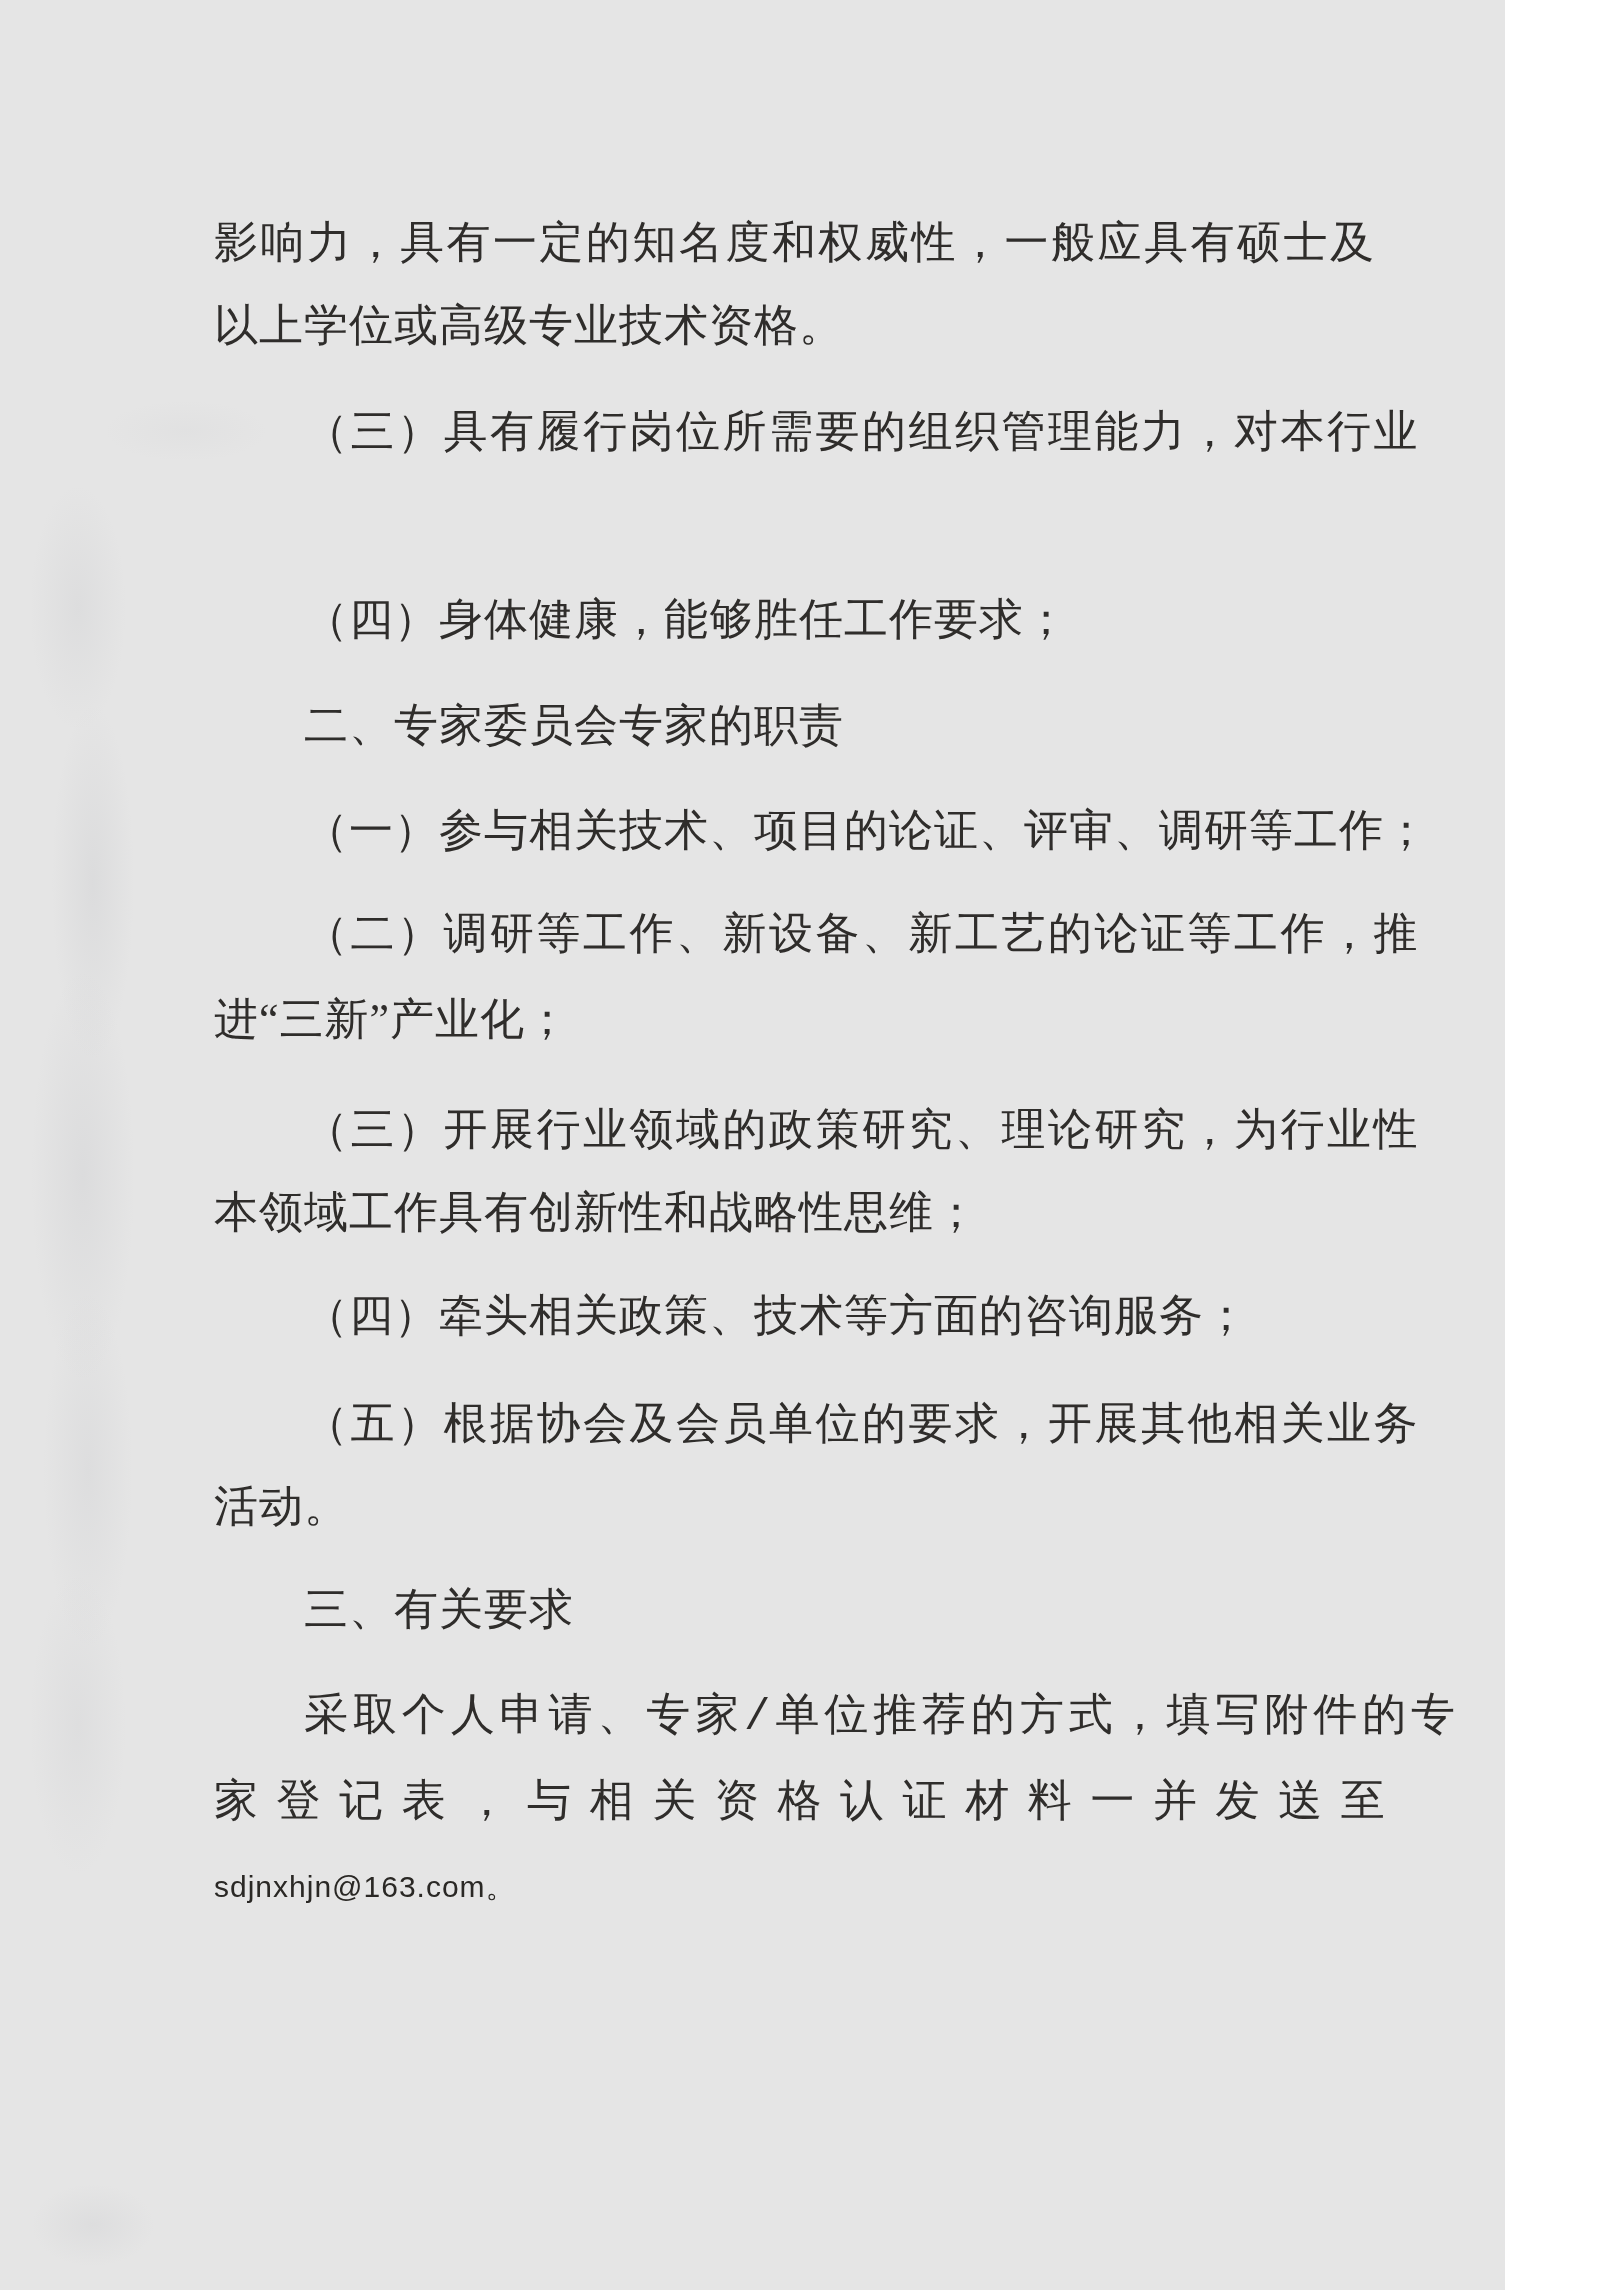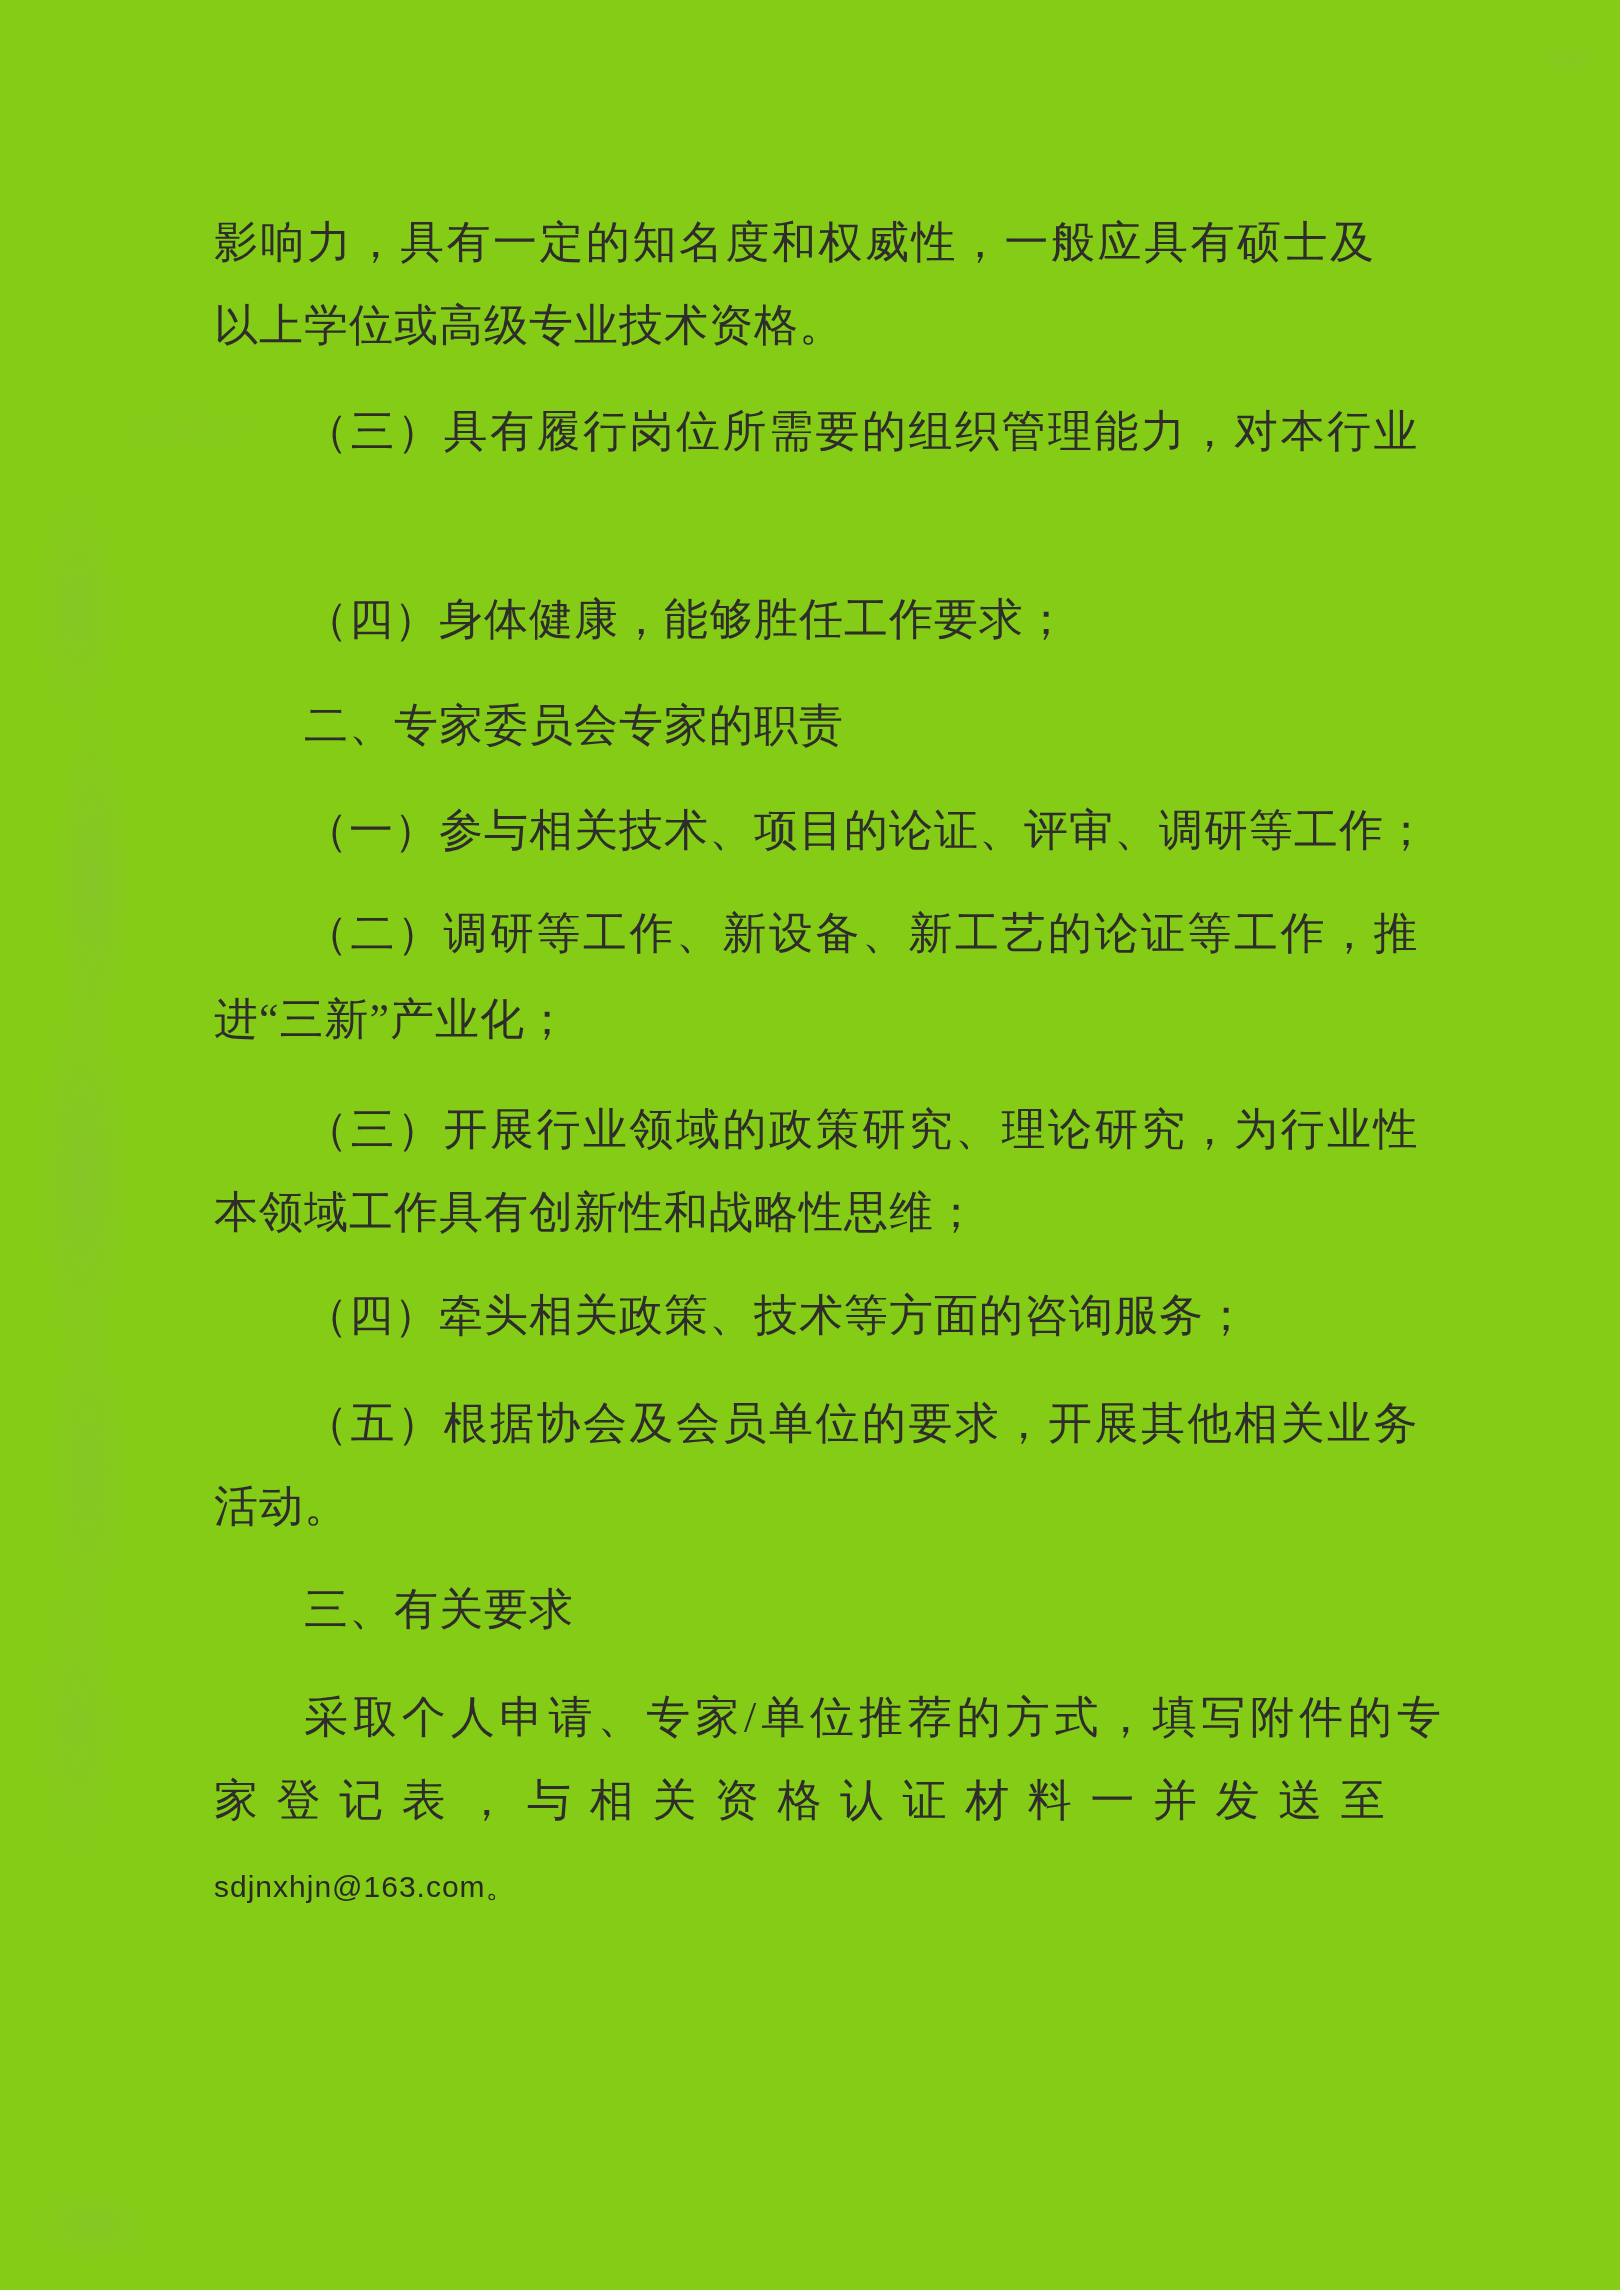--- a/index.html
+++ b/index.html
@@ -2,23 +2,23 @@
 <html><head>
 <meta charset="utf-8">
 <style>
   html, body {
     margin: 0;
     padding: 0;
     background: #ffffff;
   }
   .page {
     position: relative;
-    width: 1620px;
+    width: 1505px;
     height: 2291px;
-    background: #84cc16;
+    background: #e5e5e5;
     overflow: hidden;
     font-family: "Liberation Serif", serif;
   }
   
   .scan-noise {
     position: absolute;
     left: 0; top: 0;
     width: 1620px; height: 2291px;
     pointer-events: none;
     background-image:
@@ -35,21 +35,21 @@
     position: absolute;
     left: 214px;
     white-space: nowrap;
     font-size: 44px;
     line-height: 57px;
     letter-spacing: 1px;
     color: #2f2d2b;
   }
   .ind { left: 304px; }
   .s2  { letter-spacing: 2.5px; }
-  .s5  { letter-spacing: 4.9px; }
+  .s5  { letter-spacing: 4.9px; font-family: Liberation Mono, monospace; }
   .s19 { letter-spacing: 18.6px; }
   .email {
     font-family: Liberation Sans, sans-serif;
     font-size: 30px;
     line-height: 49px;
     letter-spacing: 1px;
     color: #2a2825;
   }
 </style>
 </head>

